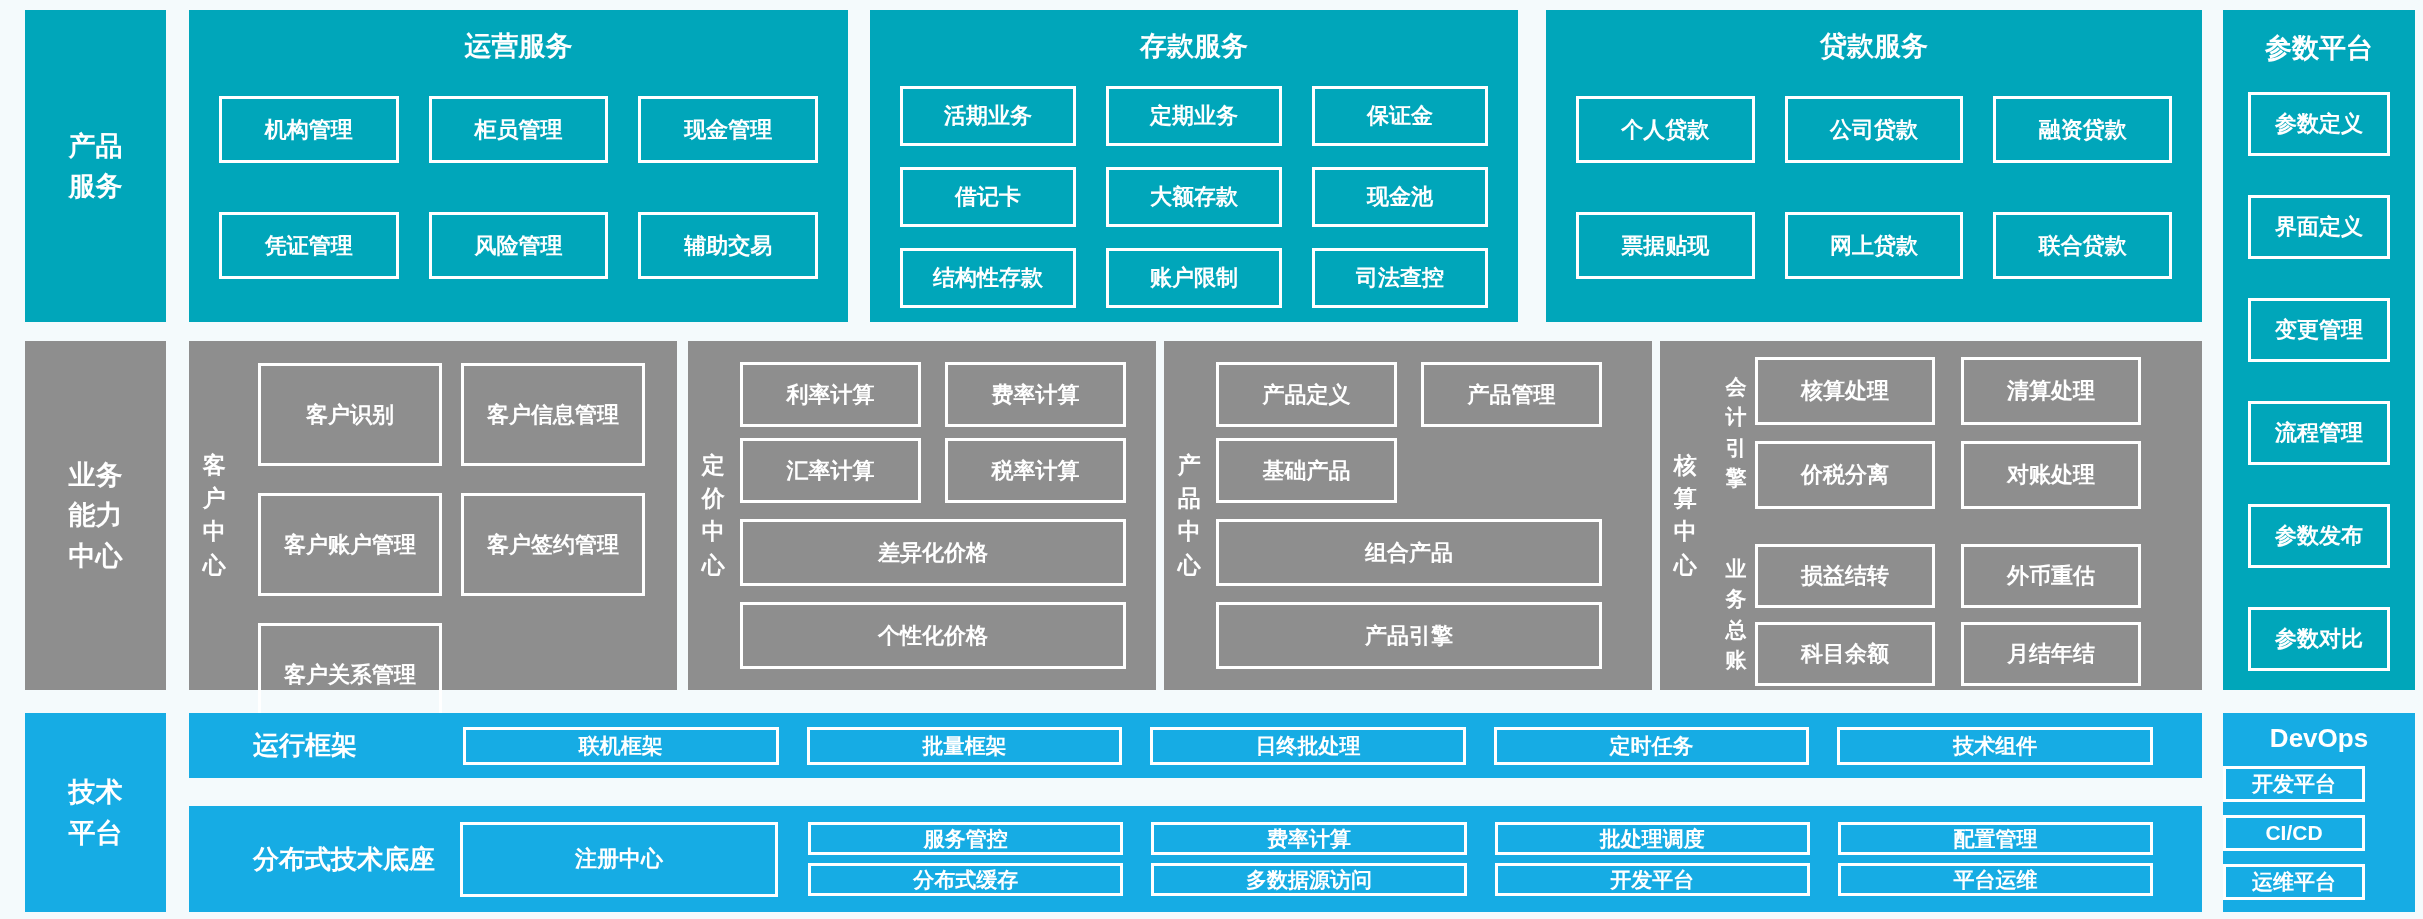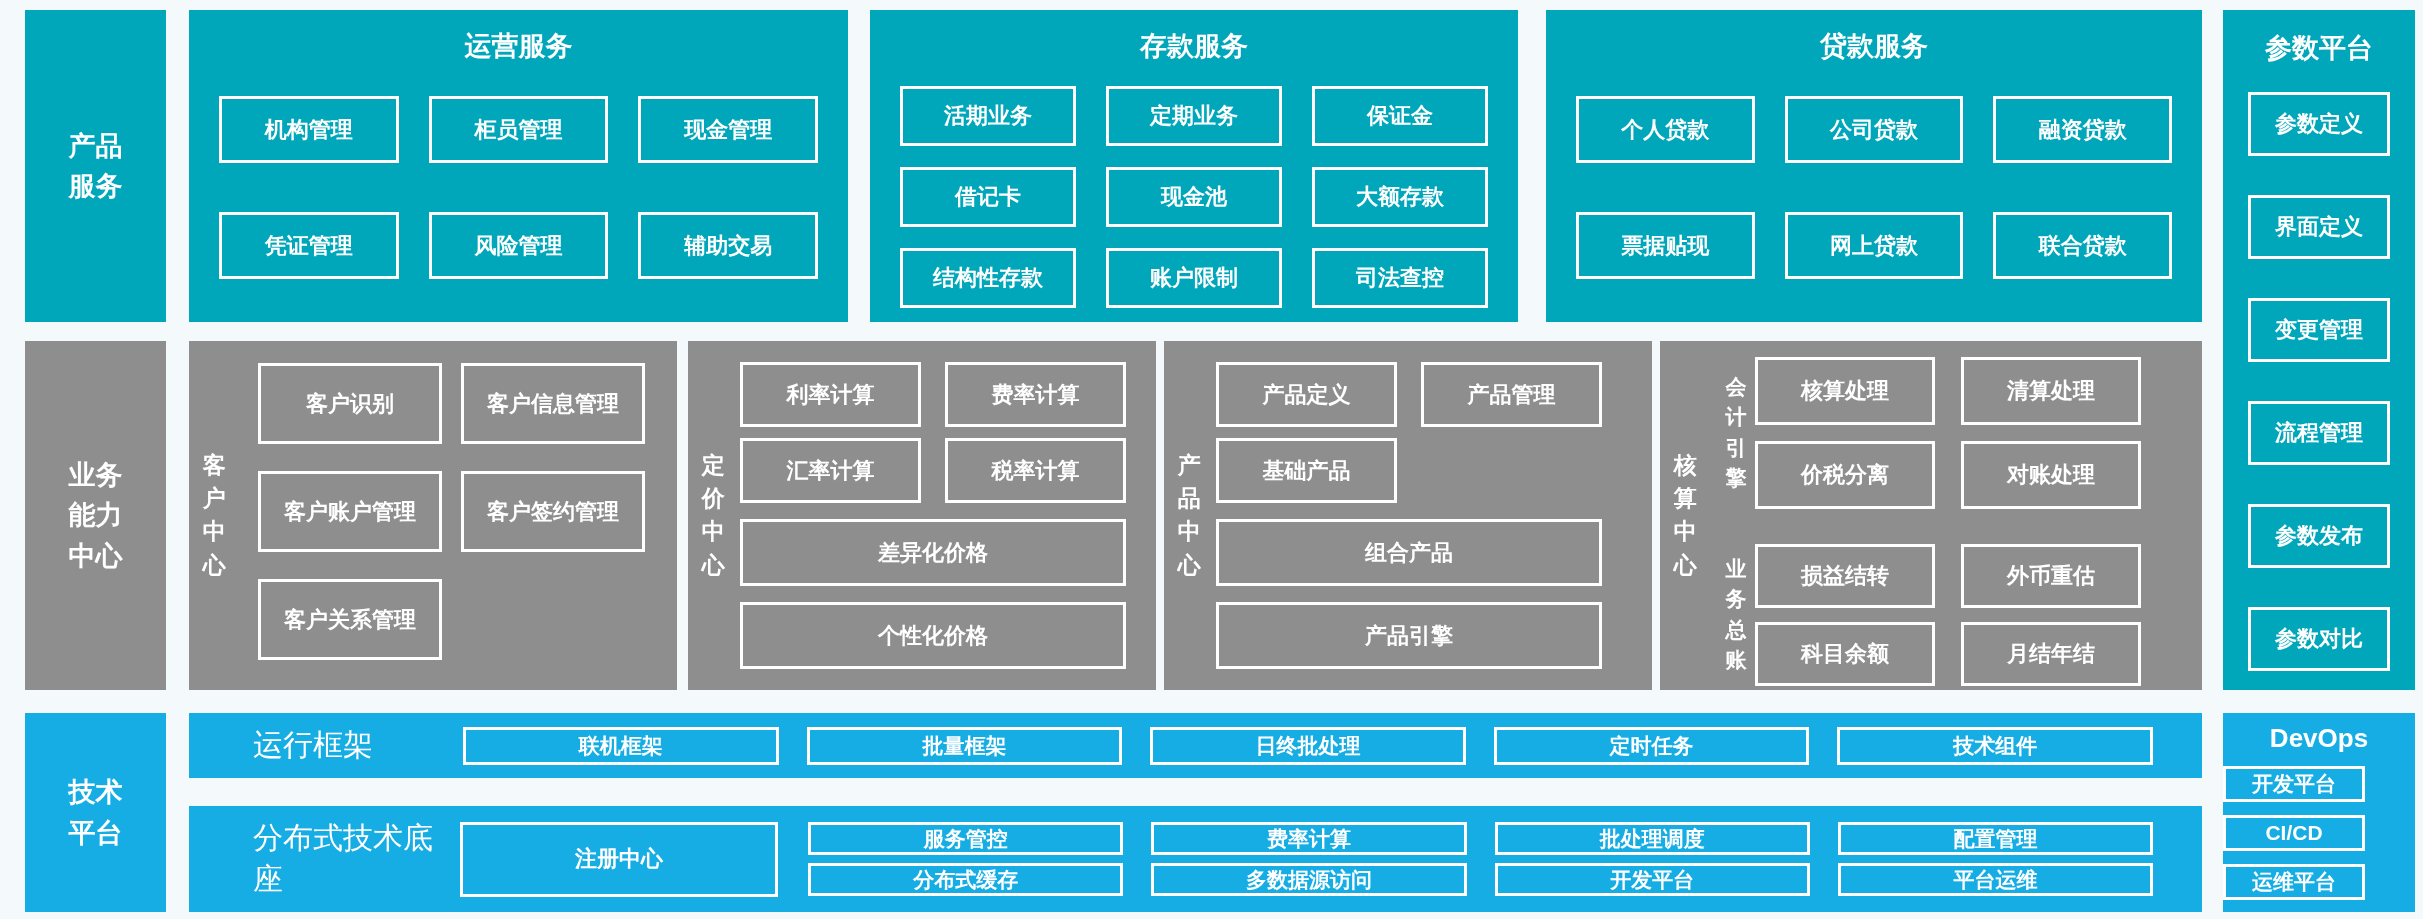--- a/index.html
+++ b/index.html
@@ -94,21 +94,21 @@
   }
 
   .cgrid {
     position: absolute;
     left: 69px;
     top: 22px;
     display: grid;
     grid-template-columns: 184px 184px;
     gap: 27px 19px;
   }
-  .cgrid .dbox { height: 81px; }
+  .cgrid .dbox { height: 103px; }
 
   .pcontent { position: absolute; left: 52px; top: 21px; width: 386px; }
   .pgrid {
     display: grid;
     grid-template-columns: 181px 181px;
     gap: 11px 24px;
   }
   .pgrid .dbox { height: 65px; }
   .wide-box { height: 67px; margin-top: 16px; }
 
@@ -133,21 +133,21 @@
   .band {
     position: absolute;
     left: 189px;
     width: 2013px;
     display: flex;
     align-items: center;
     padding: 0 49px 0 64px;
   }
   #runtime     { top: 713px; height: 65px; }
   #distributed { top: 806px; height: 106px; }
-  .band-label { font-size: 30px; font-weight: normal; }
+  .band-label { font-size: 26px; font-weight: bold; }
   #runtime .band-label     { flex: 0 0 210px; }
   #distributed .band-label { flex: 0 0 207px; }
   .band-boxes { flex: 1; display: flex; gap: 28px; }
   .band-boxes .dbox { flex: 1; height: 38px; font-size: 21px; }
   .registry-box { flex: 0 0 318px; height: 75px; }
   .dist-grid {
     flex: 1;
     margin-left: 30px;
     display: grid;
     grid-template-columns: repeat(4, 1fr);
@@ -195,22 +195,22 @@
   <div class="svc-panel teal" id="dep">
     <div class="svc-title">存款服务</div>
     <div class="svc-rows">
       <div class="svc-row">
         <div class="dbox">活期业务</div>
         <div class="dbox">定期业务</div>
         <div class="dbox">保证金</div>
       </div>
       <div class="svc-row">
         <div class="dbox">借记卡</div>
+        <div class="dbox">大额存款</div>
         <div class="dbox">现金池</div>
-        <div class="dbox">大额存款</div>
       </div>
       <div class="svc-row">
         <div class="dbox">结构性存款</div>
         <div class="dbox">账户限制</div>
         <div class="dbox">司法查控</div>
       </div>
     </div>
   </div>
 
   <div class="svc-panel teal" id="loan">

